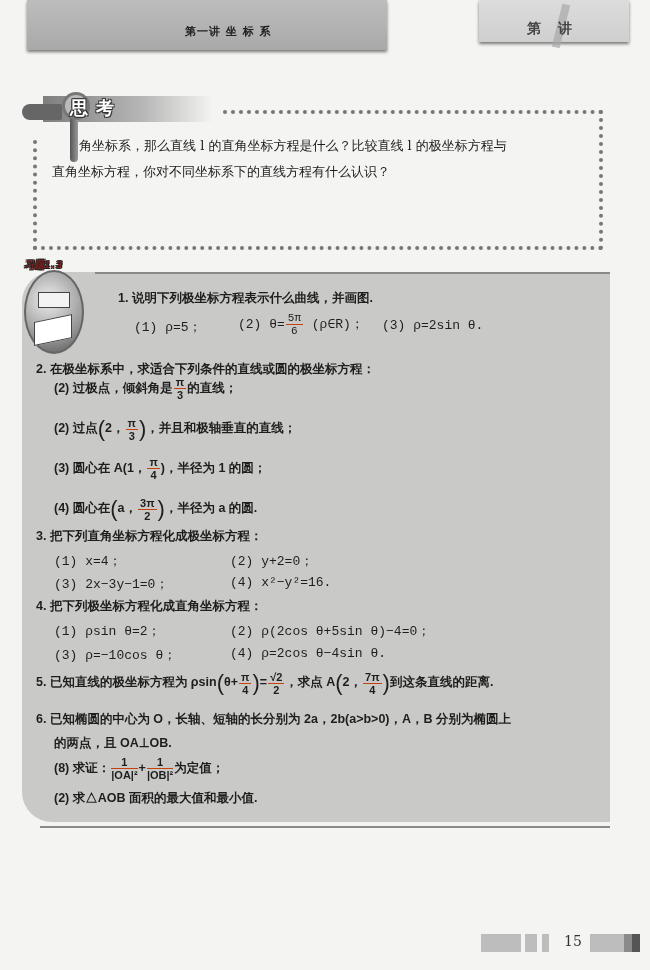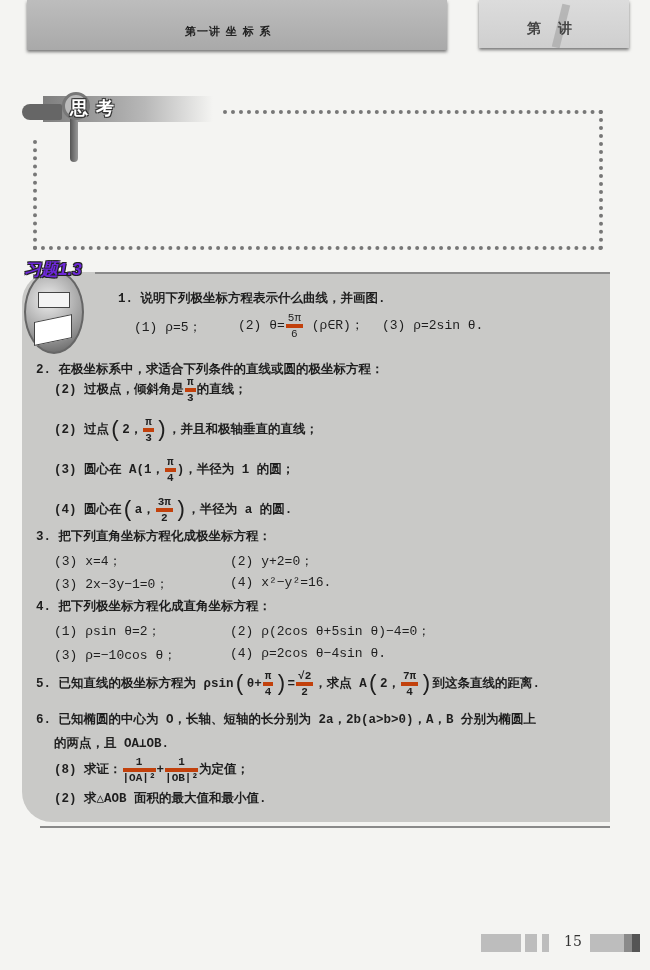--- a/index.html
+++ b/index.html
@@ -2,23 +2,23 @@
 <html><head>
 <meta charset="utf-8">
 <style>
   html, body { margin:0; padding:0; }
   body {
     width:650px; height:970px; position:relative; overflow:hidden;
     background:#f4f4f2;
     font-family:"DejaVu Serif", serif; color:#1e1e1e;
   }
   
-  .hdr { position:absolute; left:27px; top:0; width:420px; height:50px;
+  .hdr { position:absolute; left:27px; top:0; width:360px; height:50px;
     background:linear-gradient(#bdbdbd,#a9a9a9); box-shadow:0 2px 3px #777; }
-  .hdr-right { position:absolute; left:479px; top:0; width:150px; height:48px;
+  .hdr-right { position:absolute; left:479px; top:0; width:150px; height:42px;
     background:linear-gradient(#dcdcdc,#cfcfcf); box-shadow:0 2px 3px #777; }
   .hdr-title { position:absolute; left:158px; top:24px; font-family:"DejaVu Sans",sans-serif;
     font-size:11px; font-weight:bold; letter-spacing:1px; color:#222; }
   .hdr-chapter { position:absolute; left:48px; top:20px; font-family:"DejaVu Sans",sans-serif;
     font-size:14px; font-weight:bold; color:#444; letter-spacing:6px; }
   .hdr-one { position:absolute; left:78px; top:4px; width:8px; height:44px; background:#a8a8a8;
     transform:rotate(14deg); opacity:.7; }
 
   
   .think-box { position:absolute; left:33px; top:110px; width:570px; height:140px; }
@@ -46,28 +46,28 @@
   .ex-box { position:absolute; left:22px; top:272px; width:588px; height:550px;
     background:#c9c9c7; border-radius:30px 0 0 30px; }
   .ex-topline { position:absolute; left:95px; top:272px; width:515px; height:2px; background:#8a8a8a; }
   .ex-bottomline { position:absolute; left:40px; top:826px; width:570px; height:2px; background:#8a8a8a; }
   .ex-badge { position:absolute; left:24px; top:270px; width:56px; height:80px; border-radius:50%;
     background:radial-gradient(circle at 40% 35%,#eee,#8a8a8a 70%,#555); border:2px solid #666; }
   .ex-book { position:absolute; left:34px; top:318px; width:36px; height:22px; background:#fff;
     border:1px solid #444; transform:skewY(-12deg); }
   .ex-book2 { position:absolute; left:38px; top:292px; width:30px; height:14px; background:#f4f4f4;
     border:1px solid #444; }
-  .ex-label { position:absolute; left:24px; top:258px; font-family:Liberation Sans, sans-serif;
-    font-size:17px; font-weight:bold; color:#6d28d9; font-style:italic;
+  .ex-label { position:absolute; left:24px; top:258px; font-family:Liberation Mono, monospace;
+    font-size:10px; font-weight:bold; color:#7f1d1d; font-style:italic;
     text-shadow:1px 1px 0 #222,-1px -1px 0 #222,1px -1px 0 #222,-1px 1px 0 #222; }
 
   .q { position:absolute; font-size:13px; white-space:nowrap;font-family:Liberation Mono, monospace; }
-  .qb { font-weight:bold; font-family:Liberation Mono, monospace; font-size:12.5px; }
+  .qb { font-weight:bold; font-family:Liberation Sans, sans-serif; font-size:12.5px; }
   .fr { display:inline-block; vertical-align:middle; text-align:center; font-size:11px; line-height:12px; margin:0 1px; }
-  .fr .n { display:block; border-bottom:4px solid #c2410c; padding:0 2px; }
+  .fr .n { display:block; border-bottom:1px solid #c2410c; padding:0 2px; }
   .fr .d { display:block; }
   .big { font-size:22px; vertical-align:middle; font-weight:normal; }
 
   
   .pg-bar1 { position:absolute; left:481px; top:934px; width:40px; height:18px; background:#bdbdbd; }
   .pg-bar2 { position:absolute; left:525px; top:934px; width:12px; height:18px; background:#bdbdbd; }
   .pg-bar3 { position:absolute; left:542px; top:934px; width:7px; height:18px; background:#bdbdbd; }
   .pg-num { position:absolute; left:564px; top:933px; font-size:14px; color:#333; }
   .pg-bar4 { position:absolute; left:590px; top:934px; width:34px; height:18px; background:#bdbdbd; }
   .pg-bar5 { position:absolute; left:624px; top:934px; width:8px; height:18px; background:#8a8a8a; }
@@ -89,20 +89,22 @@
   <div class="dots-right"></div>
   <div class="dots-left"></div>
   <div class="dots-bottom"></div>
 </div>
 <div class="think-banner"></div>
 <div class="think-key"></div>
 <div class="think-stem"></div>
 <div class="think-ring"></div>
 <div class="think-label">思考</div>
 <div class="think-text">
+  <p class="ind2">角坐标系，那么直线 l 的直角坐标方程是什么？比较直线 l 的极坐标方程与</p>
+  <p>直角坐标方程，你对不同坐标系下的直线方程有什么认识？</p>
 </div>
 
 <div class="ex-box"></div>
 <div class="ex-topline"></div>
 <div class="ex-bottomline"></div>
 <div class="ex-badge"></div>
 <div class="ex-book2"></div>
 <div class="ex-book"></div>
 <div class="ex-label">习题1.3</div>
 
@@ -121,21 +123,21 @@
   <span>(2) 过点</span><span class="big">(</span><span>2，</span><span class="fr"><span class="n">π</span><span class="d">3</span></span><span class="big">)</span><span>，并且和极轴垂直的直线；</span>
 </div>
 <div class="q qb" style="left:54px;top:456px;">
   <span>(3) 圆心在 A(1，</span><span class="fr"><span class="n">π</span><span class="d">4</span></span><span>)，半径为 1 的圆；</span>
 </div>
 <div class="q qb" style="left:54px;top:496px;">
   <span>(4) 圆心在</span><span class="big">(</span><span>a，</span><span class="fr"><span class="n">3π</span><span class="d">2</span></span><span class="big">)</span><span>，半径为 a 的圆.</span>
 </div>
 
 <div class="q qb" style="left:36px;top:528px;">3. 把下列直角坐标方程化成极坐标方程：</div>
-<div class="q" style="left:54px;top:552px;">(3) x=4；</div>
+<div class="q" style="left:54px;top:552px;">(1) x=4；</div>
 <div class="q" style="left:230px;top:552px;">(2) y+2=0；</div>
 <div class="q" style="left:54px;top:575px;">(3) 2x−3y−1=0；</div>
 <div class="q" style="left:230px;top:575px;">(4) x²−y²=16.</div>
 
 <div class="q qb" style="left:36px;top:598px;">4. 把下列极坐标方程化成直角坐标方程：</div>
 <div class="q" style="left:54px;top:622px;">(1) ρsin θ=2；</div>
 <div class="q" style="left:230px;top:622px;">(2) ρ(2cos θ+5sin θ)−4=0；</div>
 <div class="q" style="left:54px;top:646px;">(3) ρ=−10cos θ；</div>
 <div class="q" style="left:230px;top:646px;">(4) ρ=2cos θ−4sin θ.</div>
 

